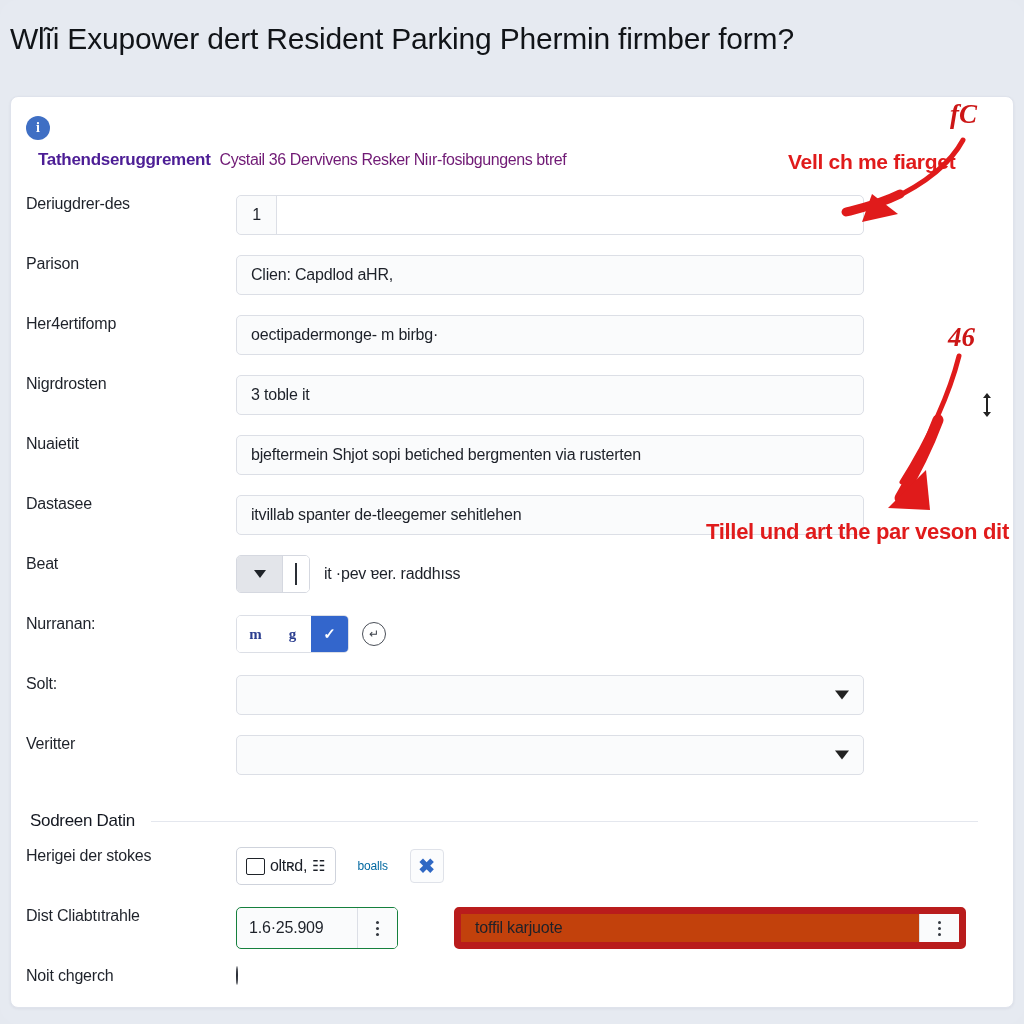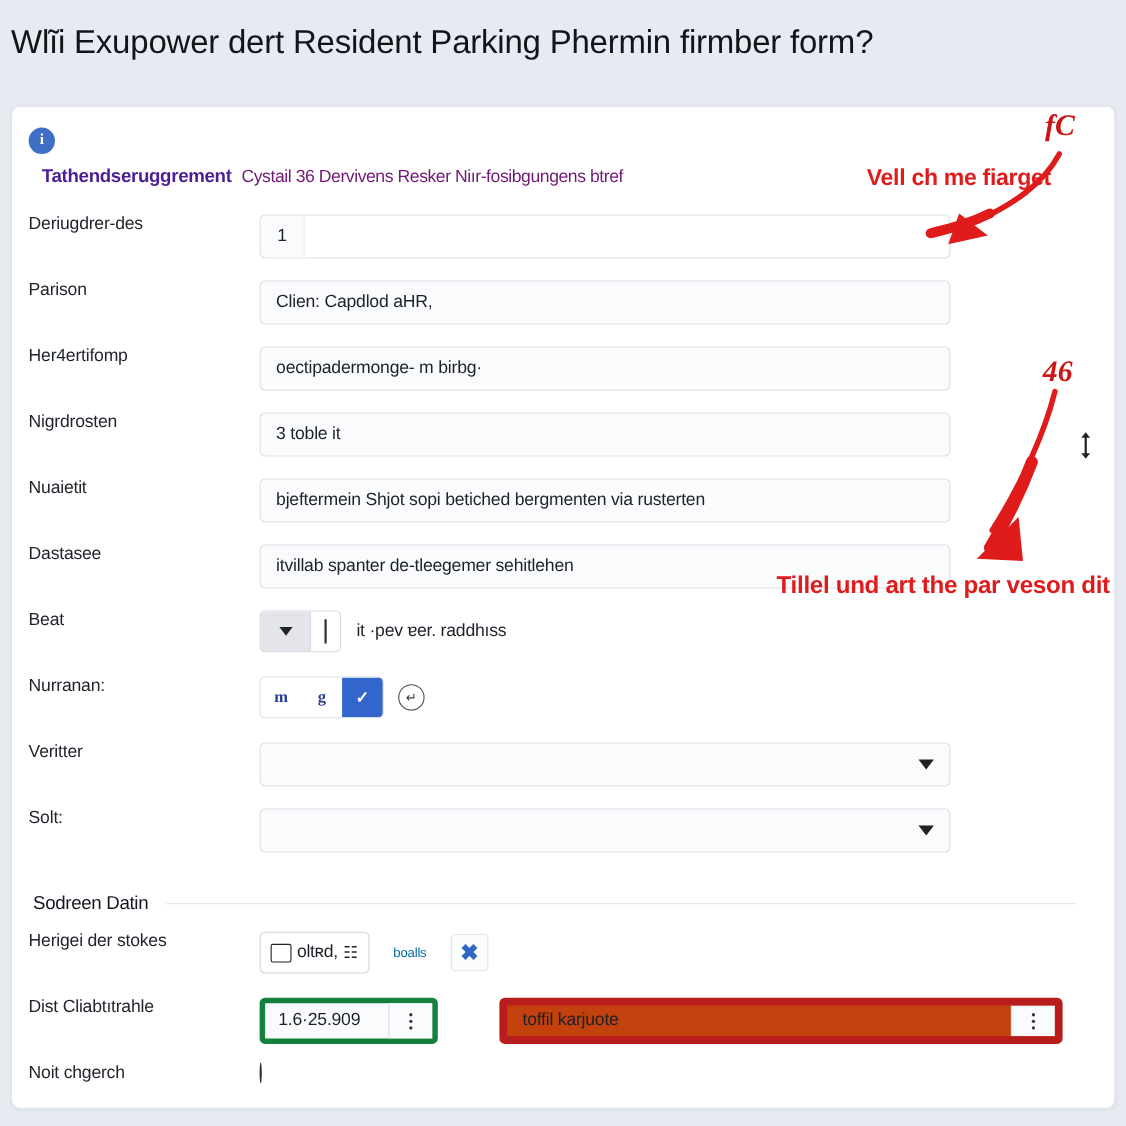--- a/index.html
+++ b/index.html
@@ -285,21 +285,21 @@
     font-size: 20px;
     font-weight: 700;
   }
 
   
   .dual { display: flex; align-items: center; gap: 56px; }
   .num-box {
     display: flex; align-items: center;
     height: 42px;
     width: 162px;
-    border: 5px solid #15803d;
+    border: 1px solid #15803d;
     border-radius: 5px;
     background: #fafbfc;
     overflow: hidden;
   }
   .num-val {
     flex: 1 1 auto;
     padding-left: 12px;
     font-size: 16px; color: #1d2129;
     letter-spacing: -0.2px;
   }
@@ -451,31 +451,31 @@
                 <u>g</u>
               </div>
             <div class="tbtn sel2">✓</div>
           </div>
           <div class="circ-ic">↵</div>
         </div>
       </div>
     </div>
 
     <div class="row">
-      <div class="lbl">Veritter</div>
+      <div class="lbl">Solt:</div>
       <div class="ctl">
         <div class="sel">
           <span></span>
           <span class="caret"></span>
         </div>
       </div>
     </div>
 
     <div class="row">
-      <div class="lbl">Solt:</div>
+      <div class="lbl">Veritter</div>
       <div class="ctl">
         <div class="sel">
           <span></span>
           <span class="caret"></span>
         </div>
       </div>
     </div>
 
     <div class="section">
       <span class="section-title">Sodreen Datin</span>

